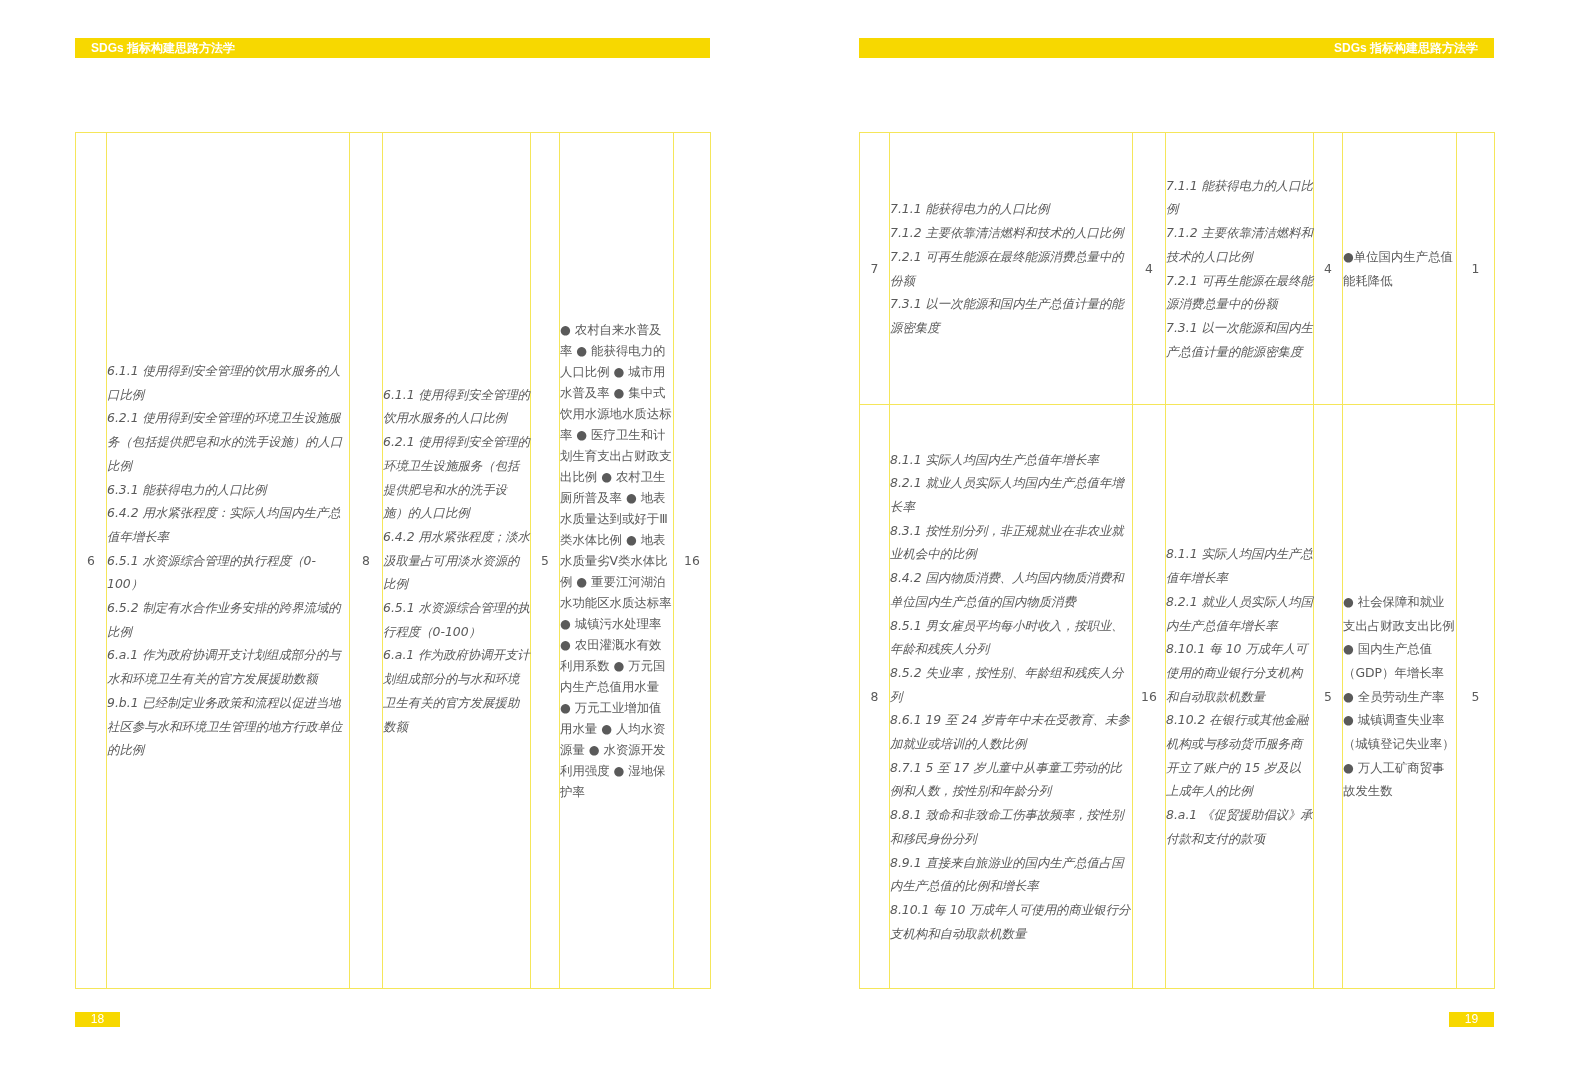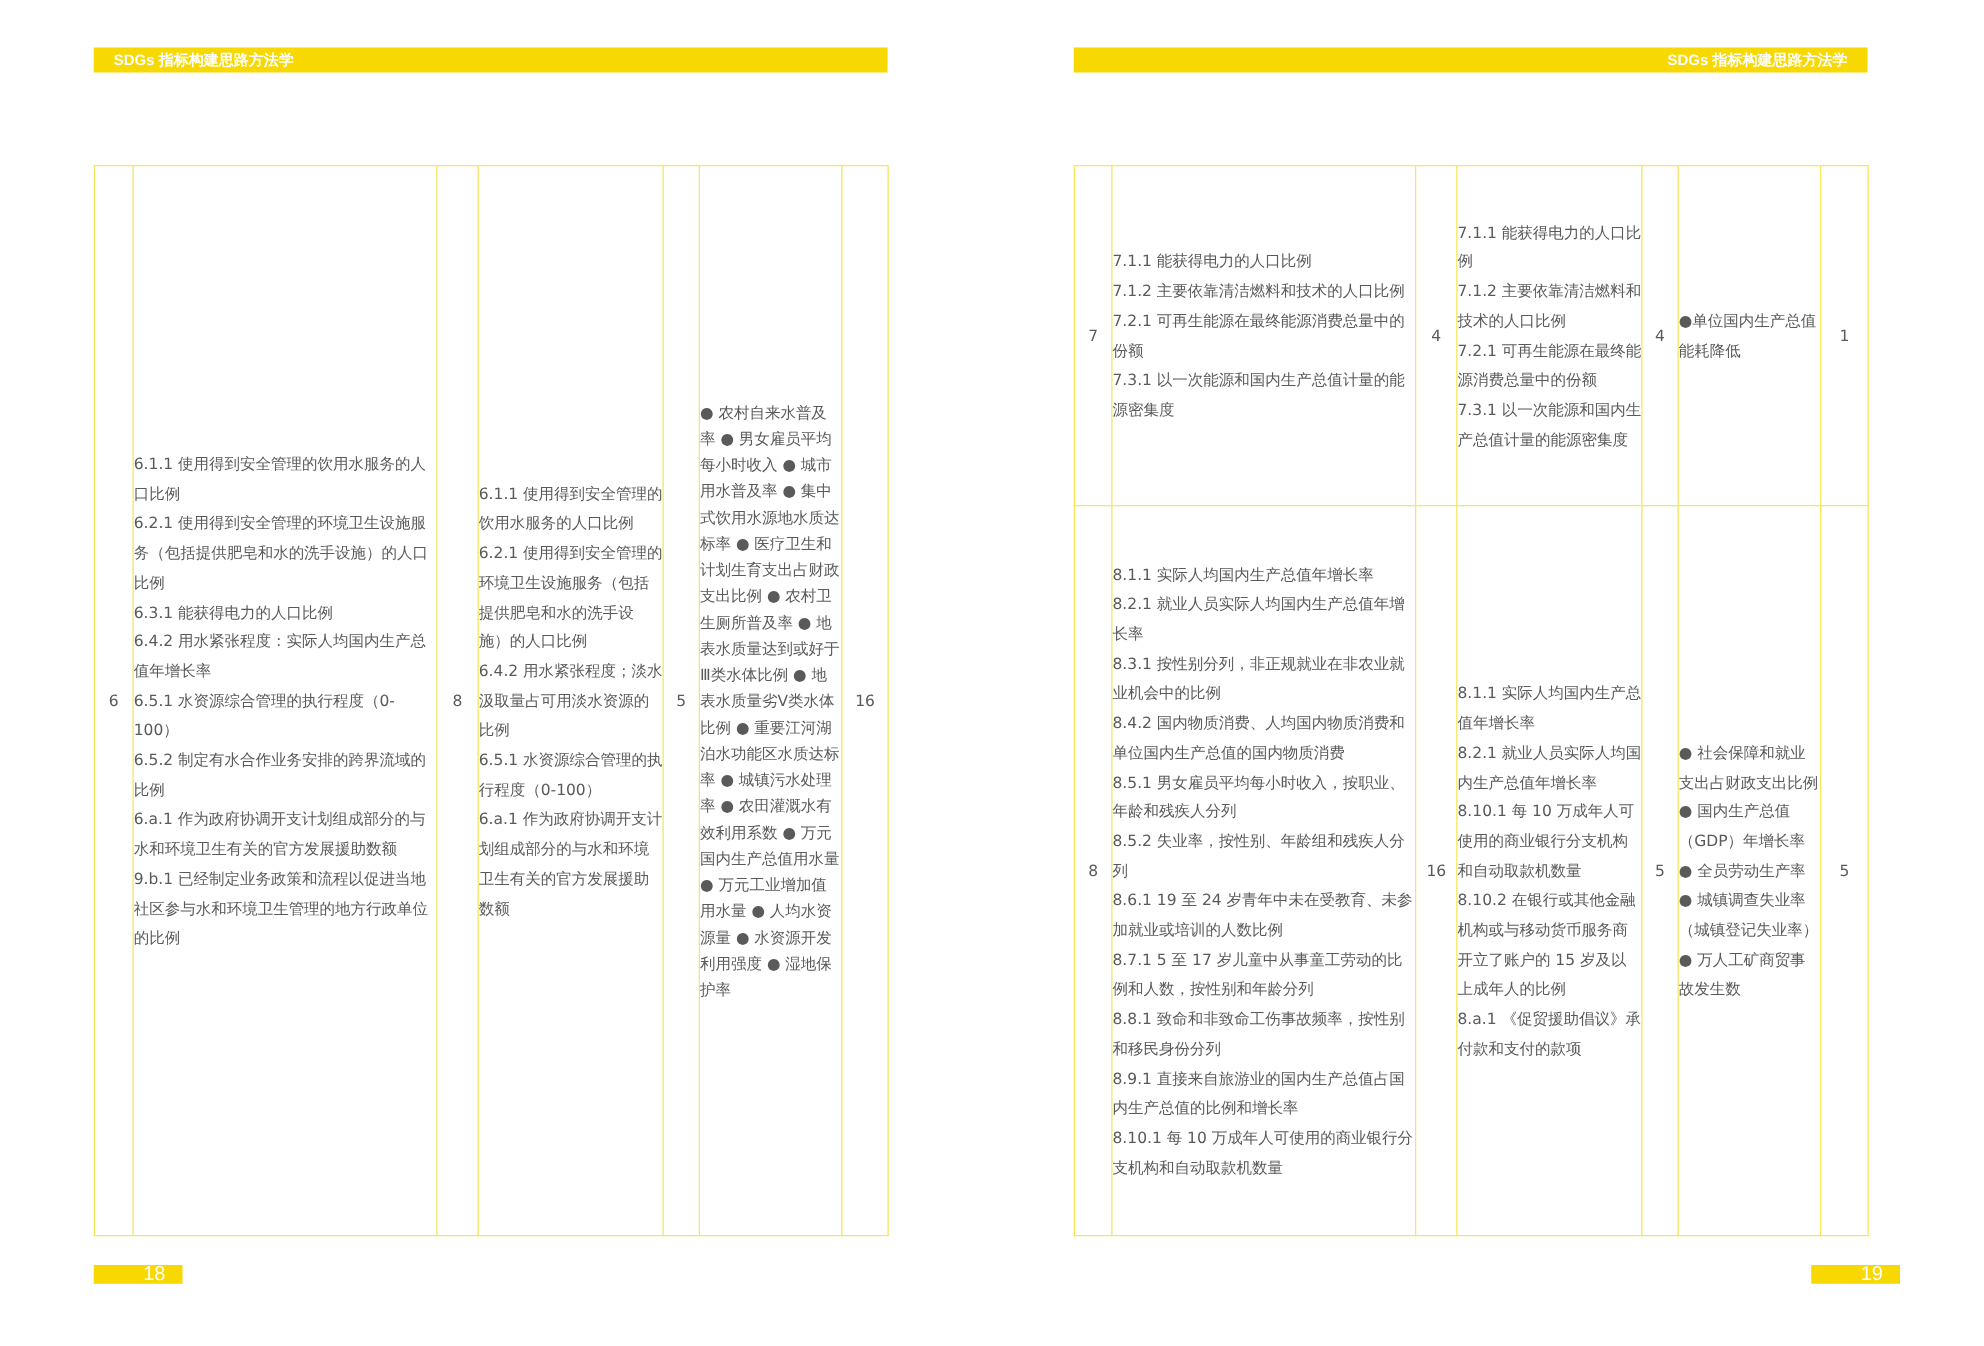--- a/index.html
+++ b/index.html
@@ -23,29 +23,28 @@
     position:absolute; border-collapse:collapse; table-layout:fixed;
     font-size:12.4px; line-height:23.7px; color:#5a5a5a;
   }
   table.grid td {
     border:1.5px solid #f5e65a; vertical-align:middle; padding:0;
   }
   .page-left table.grid { left:75px; top:132px; width:635px; height:857px; }
   .page-right table.grid { left:66px; top:132px; width:635px; height:857px; }
 
   td.num { text-align:center; }
-  td.text { padding:0 10px 0 10px; }
+  td.text { padding:0 10px 0 10px;font-style:italic; }
   td.text .line { display:block; }
   td.bul { padding:0 6px 0 8px; }
 
   .page-num {
     position:absolute; top:1012px; height:15px; width:45px; background:#f7d800;
-    color:#ffffff; font-size:16px; line-height:15px; text-align:center;
+    color:#ffffff; font-size:12px; line-height:15px; text-align:center;
     font-family:"Liberation Sans", sans-serif;
-    padding-left:26px;
   }
   .page-left .page-num { left:75px; }
   .page-right .page-num { left:656px; }
 </style>
 </head>
 <body>
 
 <div class="page page-left">
   <div class="header-bar">SDGs 指标构建思路方法学</div>
 
@@ -76,21 +75,21 @@
       <td class="text">
         <span class="line">6.1.1  使用得到安全管理的饮用水服务的人口比例</span>
         <span class="line">6.2.1  使用得到安全管理的环境卫生设施服务（包括提供肥皂和水的洗手设施）的人口比例</span>
         <span class="line">6.4.2  用水紧张程度；淡水汲取量占可用淡水资源的比例</span>
         <span class="line">6.5.1  水资源综合管理的执行程度（0-100）</span>
         <span class="line">6.a.1  作为政府协调开支计划组成部分的与水和环境卫生有关的官方发展援助数额</span>
       </td>
       <td class="num">5</td>
       <td class="bul" style="line-height:21px;">
         <span class="line">● 农村自来水普及率</span>
-        <span class="line">● 男女雇员平均每小时收入</span>
+        <span class="line">● 能获得电力的人口比例</span>
         <span class="line">● 城市用水普及率</span>
         <span class="line">● 集中式饮用水源地水质达标率</span>
         <span class="line">● 医疗卫生和计划生育支出占财政支出比例</span>
         <span class="line">● 农村卫生厕所普及率</span>
         <span class="line">● 地表水质量达到或好于Ⅲ类水体比例</span>
         <span class="line">● 地表水质量劣Ⅴ类水体比例</span>
         <span class="line">● 重要江河湖泊水功能区水质达标率</span>
         <span class="line">● 城镇污水处理率</span>
         <span class="line">● 农田灌溉水有效利用系数</span>
         <span class="line">● 万元国内生产总值用水量</span>

